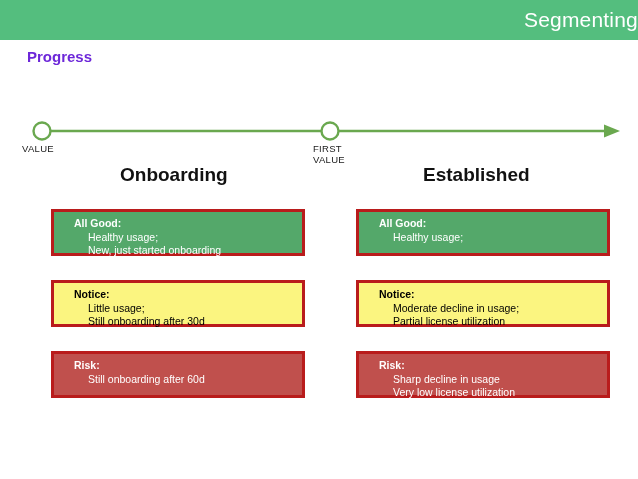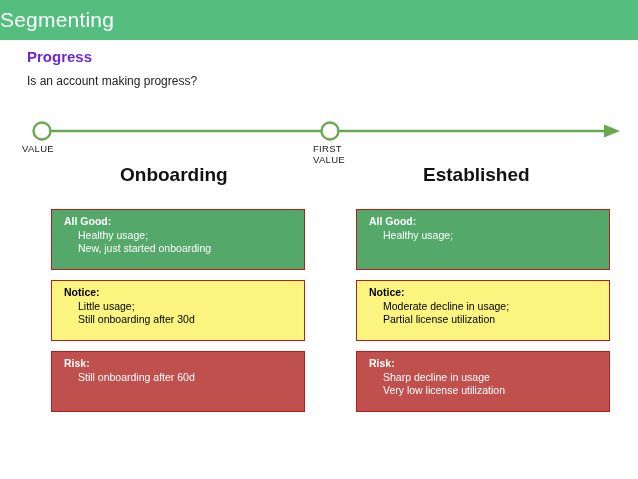--- a/index.html
+++ b/index.html
@@ -28,21 +28,21 @@
     top: 0;
     width: 638px;
     height: 40px;
     background: #54be7e;
   }
   .header-title {
     position: absolute;
     left: 0;
     top: 8px;
     width: 638px;
-    text-align: left;
+    text-align: right;
     color: #ffffff;
     font-size: 21px;
     font-weight: normal;
     letter-spacing: 0.2px;
     line-height: 24px;
   }
 
   
   .section-title {
     position: absolute;
@@ -89,24 +89,24 @@
     color: #111111;
     line-height: 22px;
   }
   .stage-heading.onboarding  { left: 120px; top: 164px; }
   .stage-heading.established { left: 423px; top: 164px; }
 
   
   .status-box {
     position: absolute;
     width: 254px;
-    height: 61px;
+    height: 47px;
     box-sizing: border-box;
-    border: 1px solid #b91c1c;
-    padding: 5px 0 0 12px;
+    border: 3px solid #b91c1c;
+    padding: 5px 0 0 20px;
   }
   .status-box .box-title {
     font-size: 10.5px;
     font-weight: bold;
     line-height: 13.5px;
   }
   .status-box .box-line {
     font-size: 10.5px;
     line-height: 13.5px;
     padding-left: 14px;
@@ -141,21 +141,20 @@
 </style>
 </head>
 <body>
 
 <div id="slide">
 
   <div class="header-band"></div>
   <div class="header-title">Segmenting</div>
 
   <div class="section-title">Progress</div>
-  <div class="section-sub">Is an account making progress?</div>
 
   <div class="timeline">
     <svg width="638" height="52" viewBox="0 0 638 52">
 
       <line x1="42" y1="23" x2="610" y2="23" stroke="#6aa84f" stroke-width="2.4"></line>
 
       <polygon points="604,16.5 620,23 604,29.5" fill="#6aa84f"></polygon>
 
       <circle cx="42" cy="23" r="8.5" fill="#ffffff" stroke="#6aa84f" stroke-width="2.4"></circle>
 

